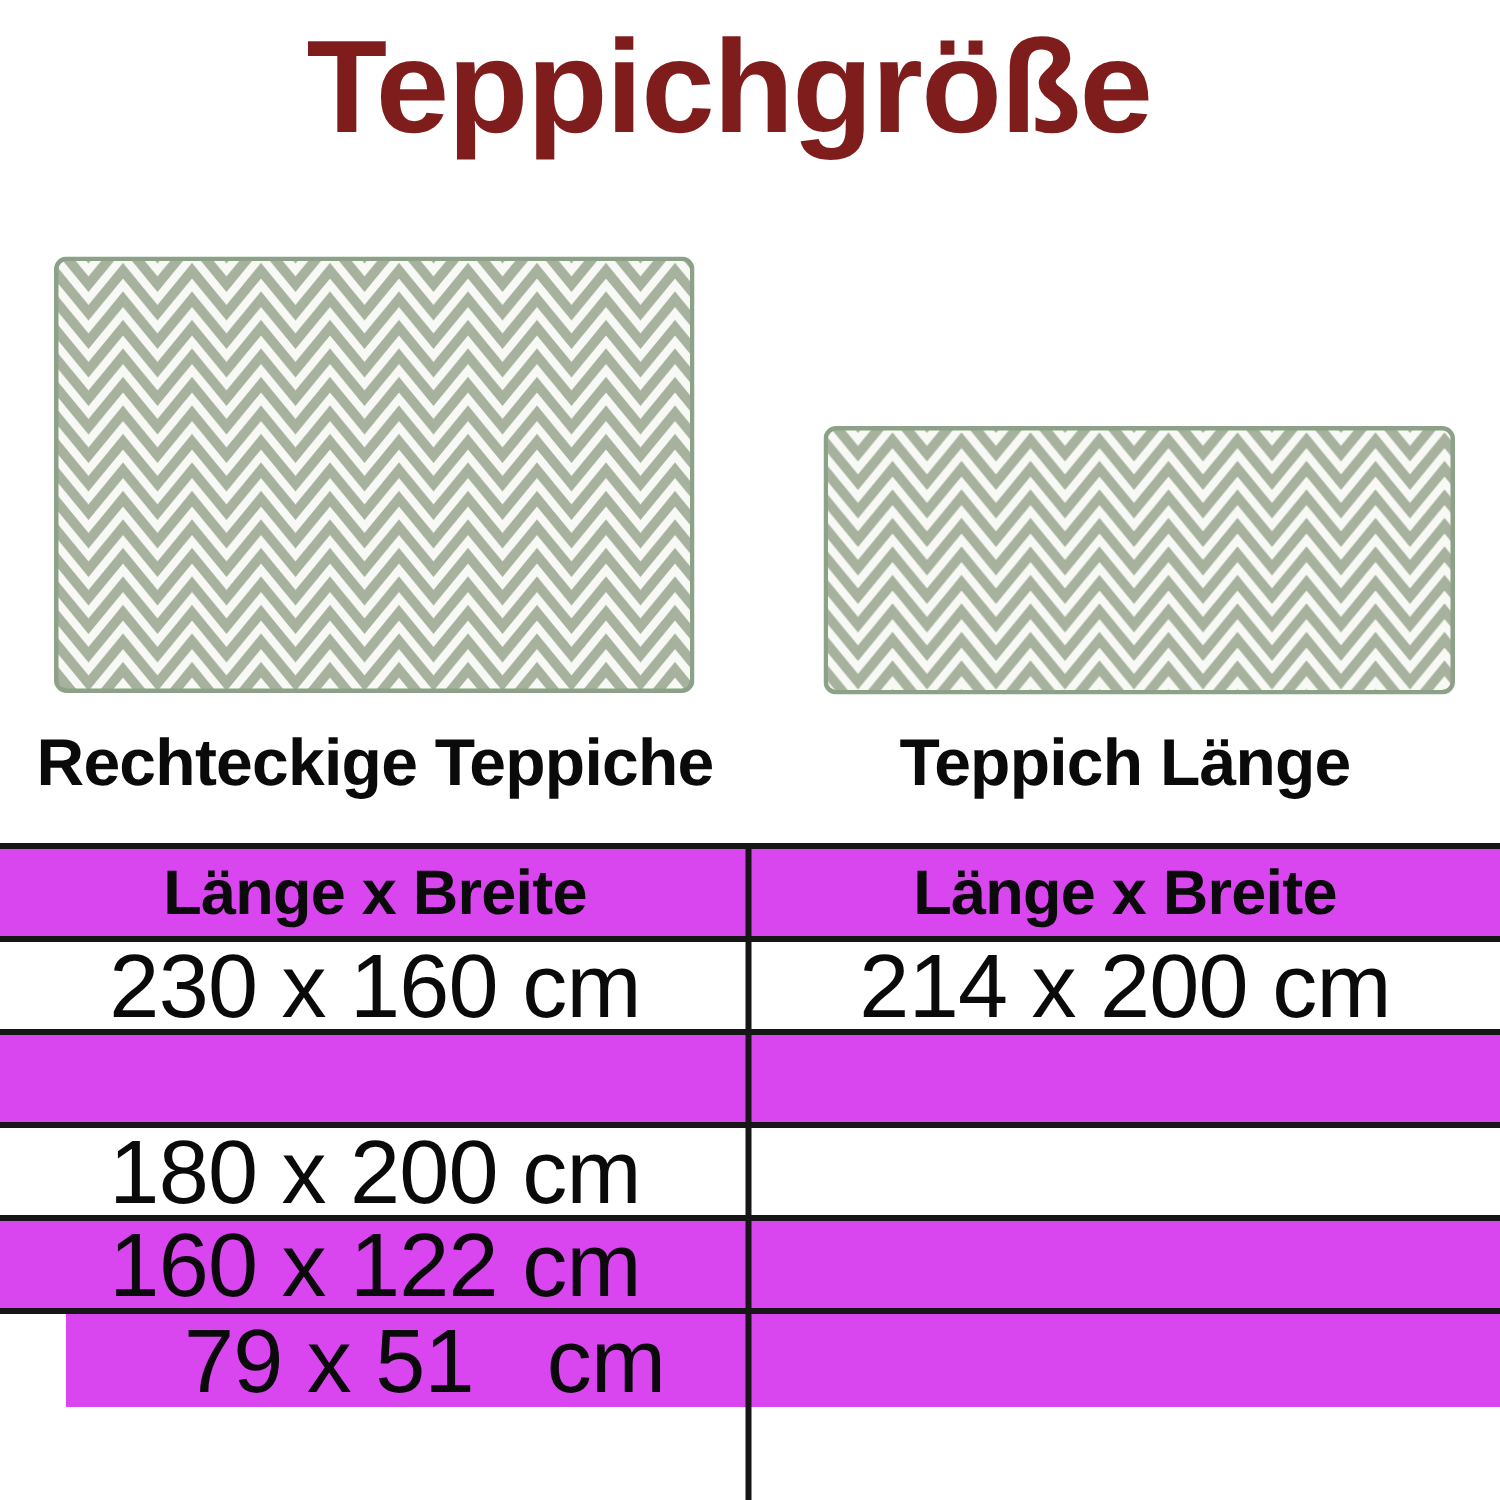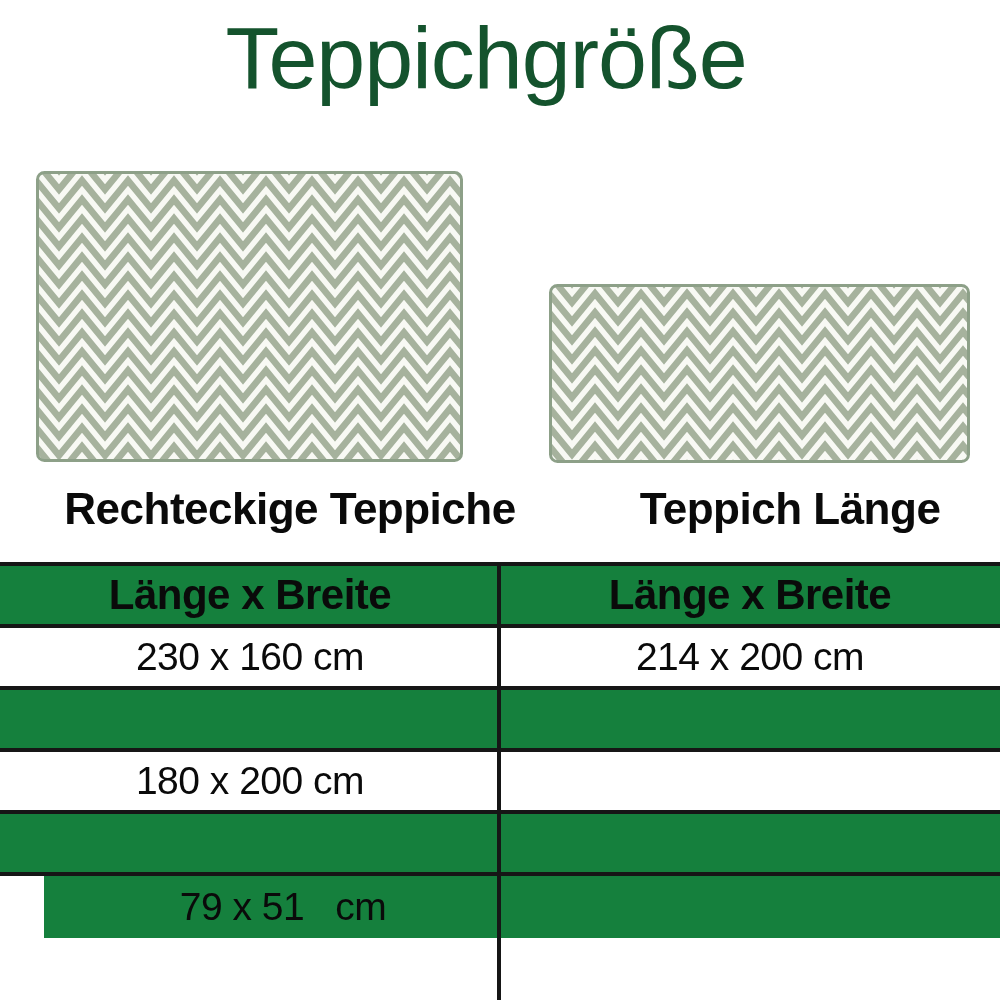--- a/index.html
+++ b/index.html
@@ -2,45 +2,45 @@
 <html><head>
 <meta charset="utf-8">
 <style>
   html,body{margin:0;padding:0;background:#ffffff;}
   .canvas{
     position:relative;width:1000px;height:1000px;overflow:hidden;background:#ffffff;
     font-family:"Liberation Sans","DejaVu Sans",sans-serif;color:#0a0a0a;
   }
   .title{
     position:absolute;top:14px;left:0;width:972px;margin:0;
-    text-align:center;font-size:88px;line-height:1;font-weight:normal;letter-spacing:-1px;color:#14532d;
+    text-align:center;font-size:88px;line-height:1;font-weight:bold;letter-spacing:-1px;color:#7f1d1d;
   }
   .rug{position:absolute;}
   .rug svg{display:block;}
   .rug-left{left:36px;top:171px;}
   .rug-right{left:549px;top:284px;}
   .section-label{
     position:absolute;top:487px;height:48px;margin:0;
-    text-align:center;font-size:44px;line-height:1;font-weight:bold;letter-spacing:-0.5px;padding-left:40px;
+    text-align:center;font-size:44px;line-height:1;font-weight:bold;letter-spacing:-0.5px;
   }
   .label-left{left:0;width:500px;}
   .label-right{left:500px;width:500px;}
   .size-table{
     position:absolute;left:0;top:562px;width:1000px;height:438px;
     border-top:4px solid #161616;box-sizing:border-box;
   }
   .t-row{
     display:flex;height:58px;border-bottom:4px solid #161616;box-sizing:content-box;
   }
   .t-row.last{height:62px;border-bottom:none;margin-left:44px;}
-  .t-row.gray{background:#15803d;}
+  .t-row.gray{background:#d946ef;}
   .t-row.white{background:#ffffff;}
   .t-cell{
     width:50%;display:flex;align-items:center;justify-content:center;
-    font-size:39px;white-space:pre;letter-spacing:-0.5px;
+    font-size:60px;white-space:pre;letter-spacing:-0.5px;
   }
   .t-row.header .t-cell{font-size:42px;font-weight:bold;}
   .col-divider{
     position:absolute;left:497px;top:562px;width:4px;height:438px;background:#161616;
   }
 </style>
 </head>
 <body>
 
 <div class="canvas">
@@ -81,20 +81,21 @@
       <div class="t-cell">230 x 160 cm</div>
       <div class="t-cell">214 x 200 cm</div>
     </div>
     <div class="t-row gray">
     </div>
     <div class="t-row white">
       <div class="t-cell">180 x 200 cm</div>
       <div class="t-cell"></div>
     </div>
     <div class="t-row gray">
+      <div class="t-cell">160 x 122 cm</div>
       <div class="t-cell"></div>
     </div>
     <div class="t-row gray last">
       <div class="t-cell">79 x 51   cm</div>
       <div class="t-cell"></div>
     </div>
   </div>
 
   <div class="col-divider"></div>
 

